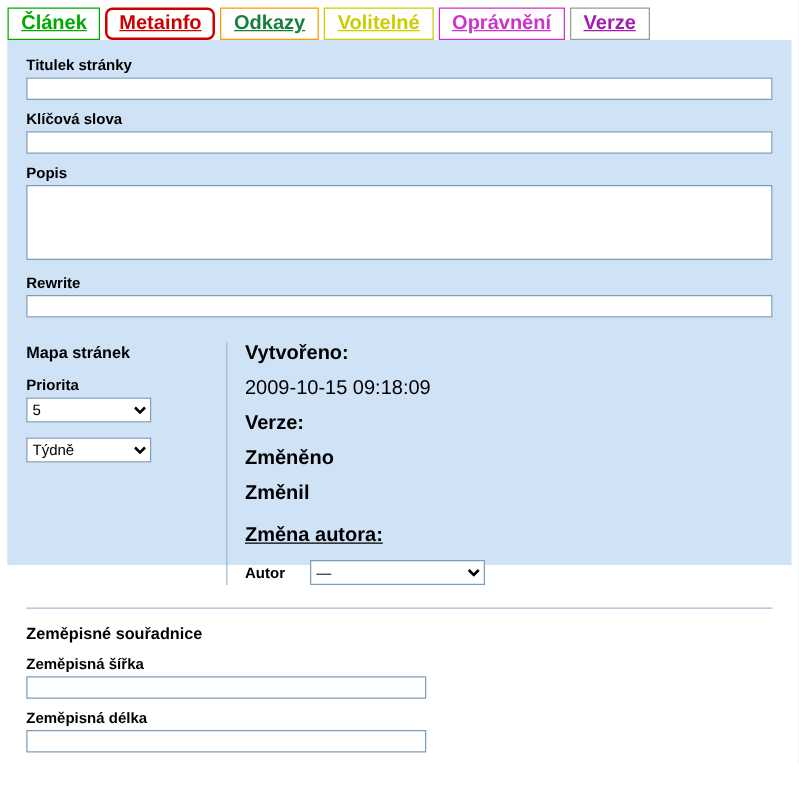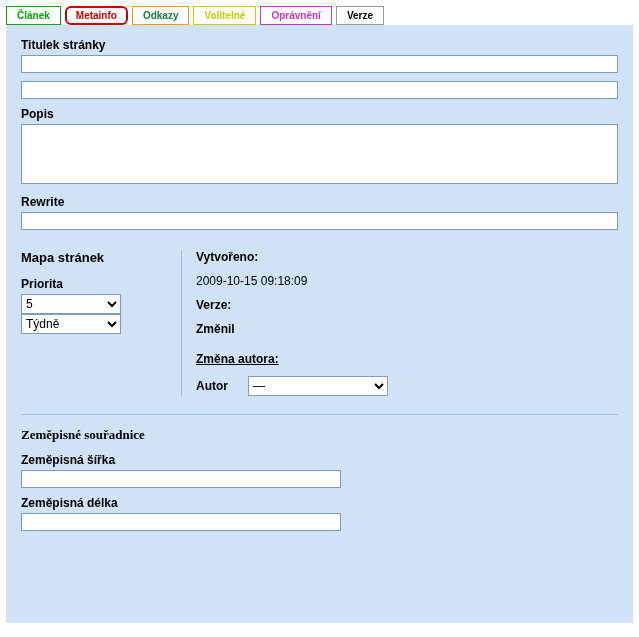--- a/index.html
+++ b/index.html
@@ -17,42 +17,43 @@
     padding: 6px;
   }
   .tabs {
     display: flex;
     gap: 4px;
     margin-bottom: 0;
   }
   .tab {
     border: 1px solid;
     padding: 3px 10px;
-    font-size: 10px;
+    font-size: 16px;
     font-weight: bold;
     cursor: pointer;
     background: #fff;
+    text-decoration: underline;
   }
   .tab-clanek { border-color: #00aa00; color: #00aa00; }
   .tab-metainfo {
     border: 2px solid #cc0000;
     border-radius: 6px;
     color: #cc0000;
     padding: 2px 9px;
   }
   .tab-odkazy { border-color: #ff9900; color: #15803d; }
   .tab-volitelne { border-color: #cccc00; color: #cccc00; }
   .tab-opravneni { border-color: #cc33cc; color: #cc33cc; }
-  .tab-verze { border-color: #999999; color: #000000; text-align: center; }
+  .tab-verze { border-color: #999999; color: #a21caf; text-align: center; }
   .panel {
     background: #cfe2f6;
     border: 1px solid #cfe2f6;
     padding: 12px 14px 14px 14px;
     box-sizing: border-box;
-    height: 598px;
+    height: 420px;
   }
   .field-group { margin-bottom: 8px; }
   .field-label {
     font-weight: bold;
     font-size: 12px;
     display: block;
     margin-bottom: 3px;
   }
   input[type="text"] {
     width: 100%;
@@ -93,50 +94,49 @@
     margin-bottom: 12px;
     display: block;
   }
   select {
     width: 100px;
     height: 20px;
     border: 1px solid #7f9db9;
     font-size: 12px;
     background: #fff;
   }
-  .sub-field { }
+  .sub-field { margin-bottom: 12px; }
   .sub-label {
     font-weight: bold;
     font-size: 12px;
     display: block;
     margin-bottom: 3px;
   }
   .info-line {
-    font-size: 12px;
+    font-size: 16px;
     margin-bottom: 10px;
   }
   .info-label { font-weight: bold; }
   .autor-row {
     display: flex;
     align-items: center;
     gap: 20px;
     margin-top: 4px;
   }
   .autor-row select { width: 140px; }
   .hr-line {
     border: none;
     border-top: 1px solid #9fbbd8;
     margin: 18px 0 12px 0;
   }
   .geo-section .geo-title {
     font-weight: bold;
     font-size: 13px;
     display: block;
     margin-bottom: 10px;
-    font-family: Liberation Serif, serif;
   }
   .geo-field input[type="text"] {
     width: 320px;
   }
   .geo-field { margin-bottom: 8px; }
 </style>
 </head>
 <body>
 
 <div class="container">
@@ -150,20 +150,21 @@
   </div>
 
   <div class="panel">
 
     <div class="field-group">
       <label class="field-label">Titulek stránky</label>
       <input type="text" value="" style="">
     </div>
 
     <div class="field-group">
+      <label class="field-label">Klíčová slova</label>
       <input type="text" value="" style="">
     </div>
 
     <div class="field-group">
       <label class="field-label">Popis</label>
       <textarea style=""></textarea>
     </div>
 
     <div class="field-group">
       <label class="field-label">Rewrite</label>
@@ -193,20 +194,24 @@
           <span class="info-label">Vytvořeno:</span>
         </div>
         <div class="info-line">
           <span>2009-10-15 09:18:09</span>
         </div>
         <div class="info-line">
           <span class="info-label">Verze:</span>
           <span></span>
         </div>
         <div class="info-line">
+          <span class="info-label">Změněno</span>
+          <span></span>
+        </div>
+        <div class="info-line">
           <span class="info-label">Změnil</span>
           <span></span>
         </div>
         <div class="info-line" style="margin-top:16px;text-decoration:underline;">
           <span class="info-label">Změna autora:</span>
         </div>
         <div class="autor-row">
           <span class="info-label">Autor</span>
           <select>
             <option>—</option>

